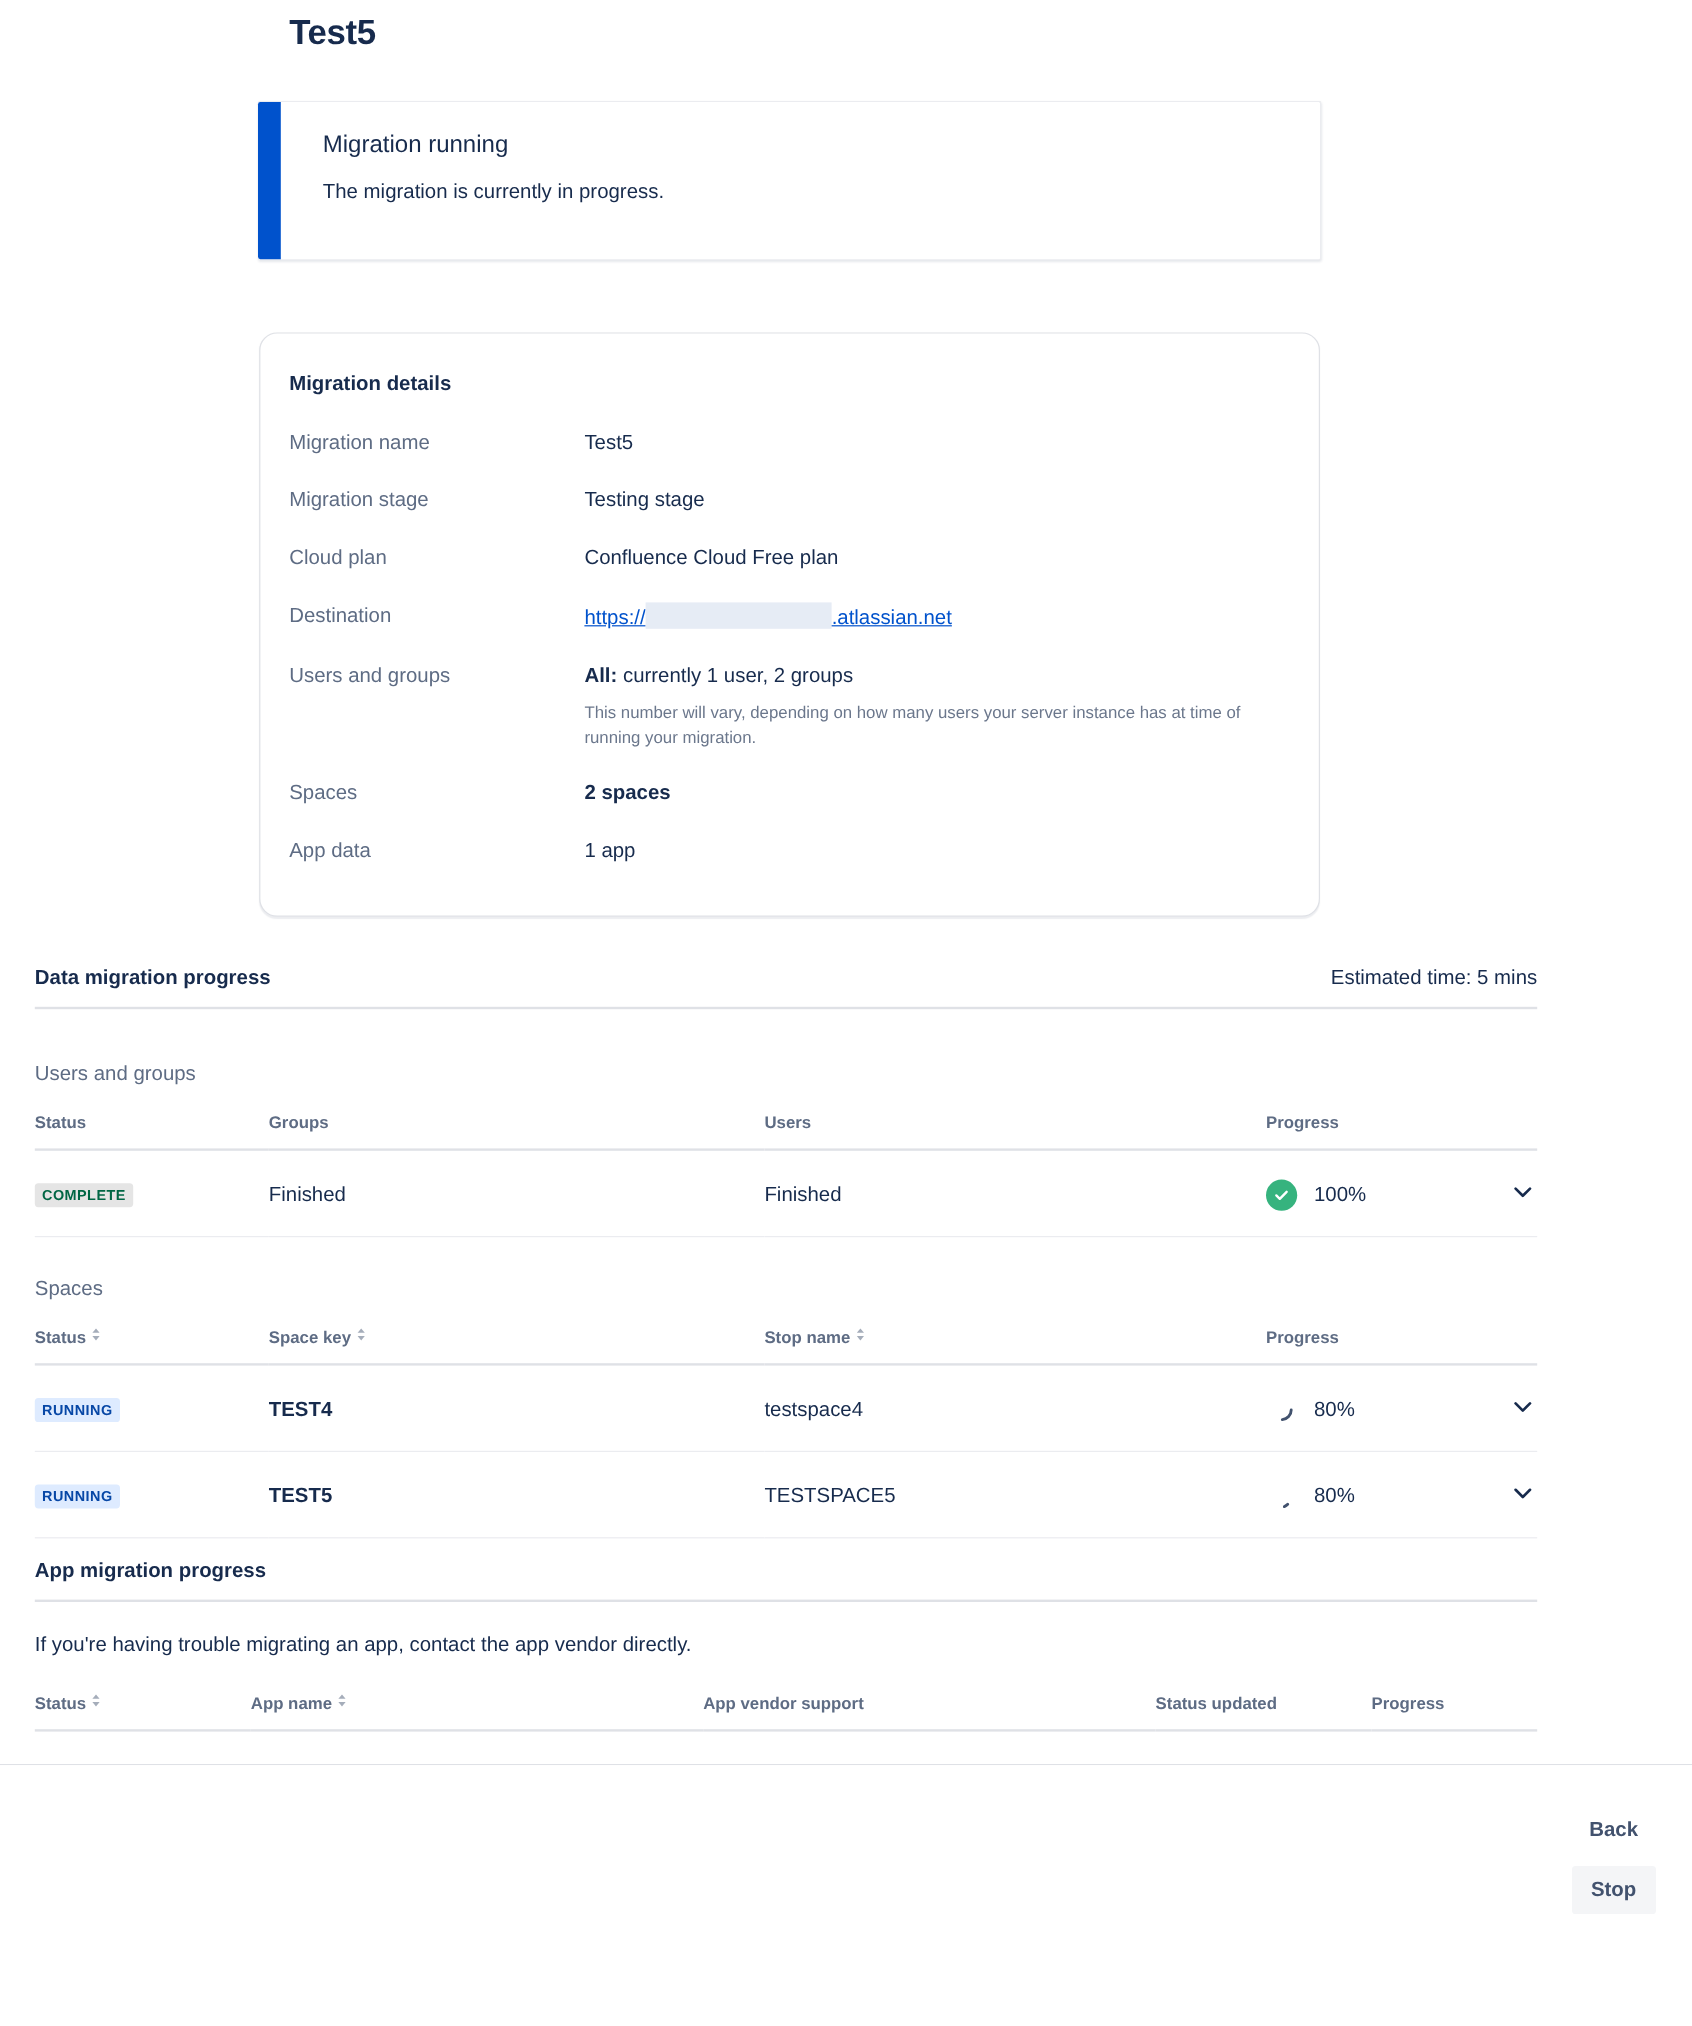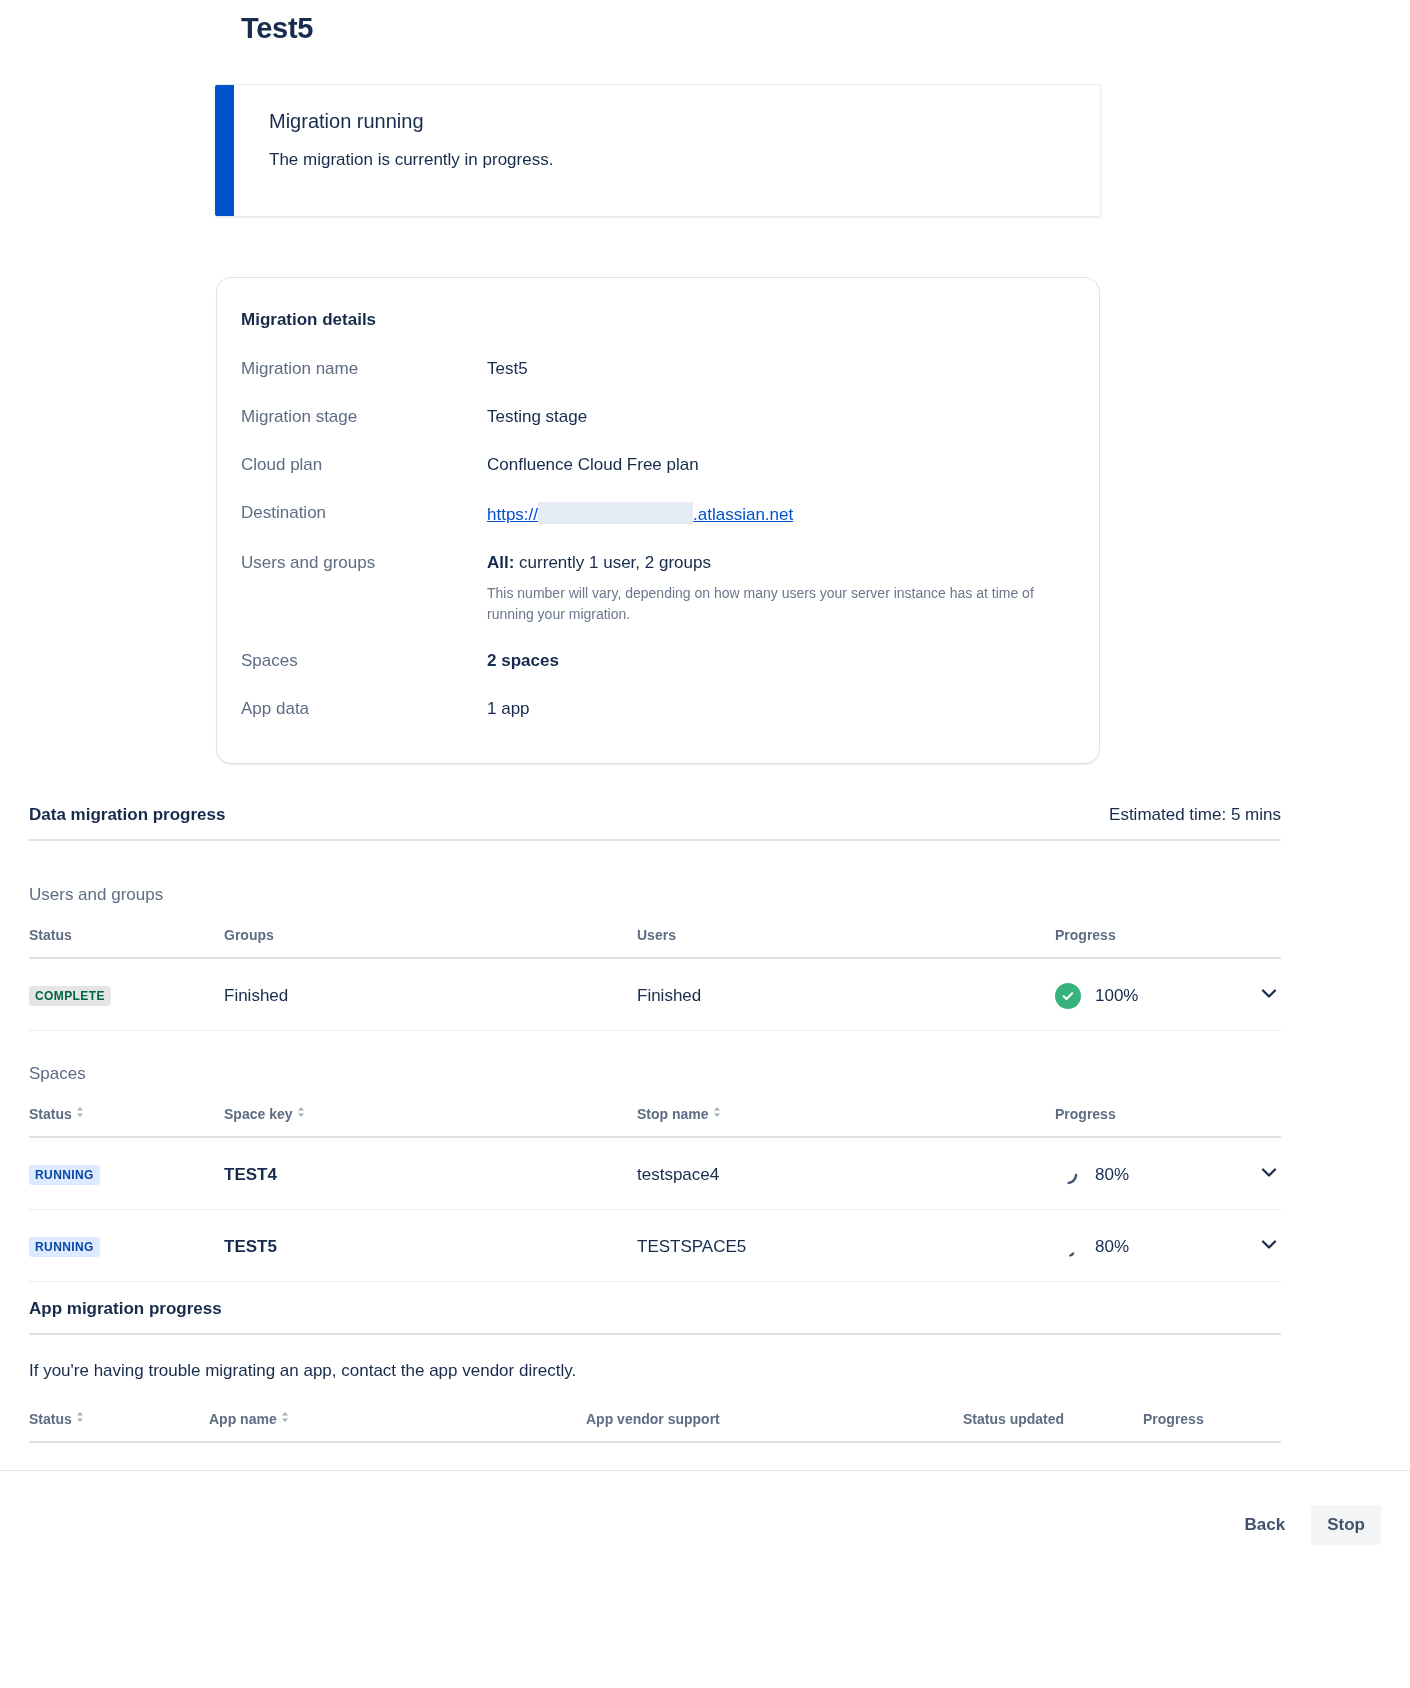--- a/index.html
+++ b/index.html
@@ -257,20 +257,21 @@
     height: 217px;
     background: #ffffff;
   }
   .footer-actions {
     position: absolute;
     right: 29px;
     top: 34px;
     display: flex;
     align-items: center;
     gap: 10px;
+    flex-direction: column;
   }
   .btn {
     font-family: "Liberation Sans", sans-serif;
     font-size: 17px;
     font-weight: 600;
     border: none;
     border-radius: 3px;
     padding: 10px 16px;
     cursor: pointer;
     color: #42526E;

